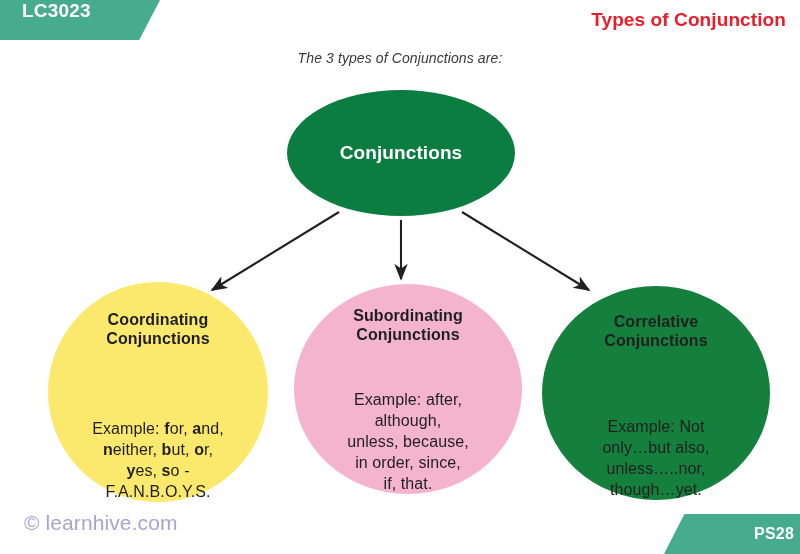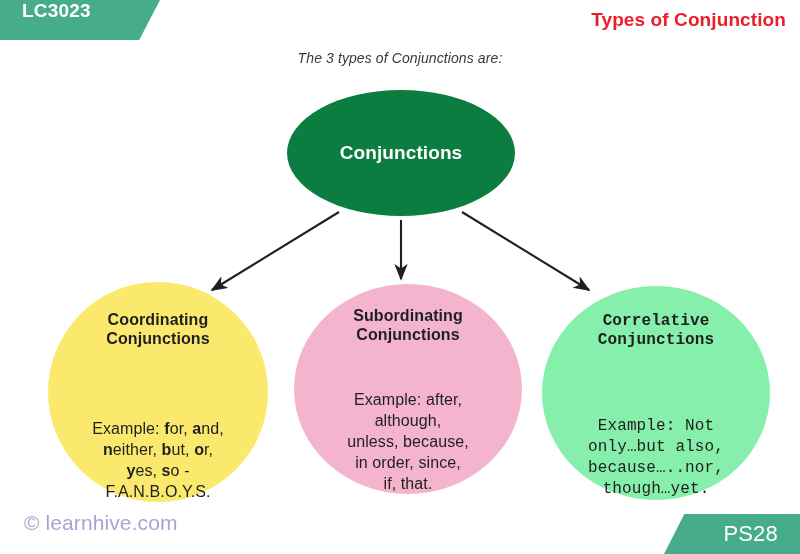--- a/index.html
+++ b/index.html
@@ -118,23 +118,22 @@
     width: 228px;
     height: 210px;
     background: #f4b4cd;
     padding-top: 22px;
   }
   .cat-correlative {
     left: 542px;
     top: 286px;
     width: 228px;
     height: 214px;
-    background: #86efac;
+    background: #15803d;
     padding-top: 26px;
-    font-family: Liberation Mono, monospace;
   }
   .cat-heading {
     font-size: 16px;
     font-weight: bold;
     line-height: 19px;
     letter-spacing: 0.1px;
   }
   .cat-body {
     font-size: 16px;
     line-height: 21px;
@@ -161,24 +160,24 @@
     width: 136px;
     height: 40px;
     background: #46ac8c;
     clip-path: polygon(15% 0, 100% 0, 100% 100%, 0 100%);
     display: flex;
     align-items: center;
     justify-content: flex-end;
   }
   .page-banner-label {
     color: #ffffff;
-    font-size: 22px;
-    font-weight: normal;
+    font-size: 16px;
+    font-weight: bold;
     letter-spacing: 0.2px;
-    padding-right: 22px;
+    padding-right: 6px;
   }
 </style>
 </head>
 <body>
 
 <div class="slide">
 
   <div class="code-banner">
     <span class="code-banner-label">LC3023</span>
   </div>
@@ -230,21 +229,21 @@
   </div>
 
   <div class="category cat-correlative">
     <div class="cat-heading">
       <span>Correlative</span><br>
       <span>Conjunctions</span>
     </div>
     <div class="cat-body">
       <span>Example: Not</span><br>
       <span>only…but also,</span><br>
-      <span>because…..nor,</span><br>
+      <span>unless…..nor,</span><br>
       <span>though…yet.</span>
     </div>
   </div>
 
   <div class="copyright">© learnhive.com</div>
 
   <div class="page-banner">
     <span class="page-banner-label">PS28</span>
   </div>
 

